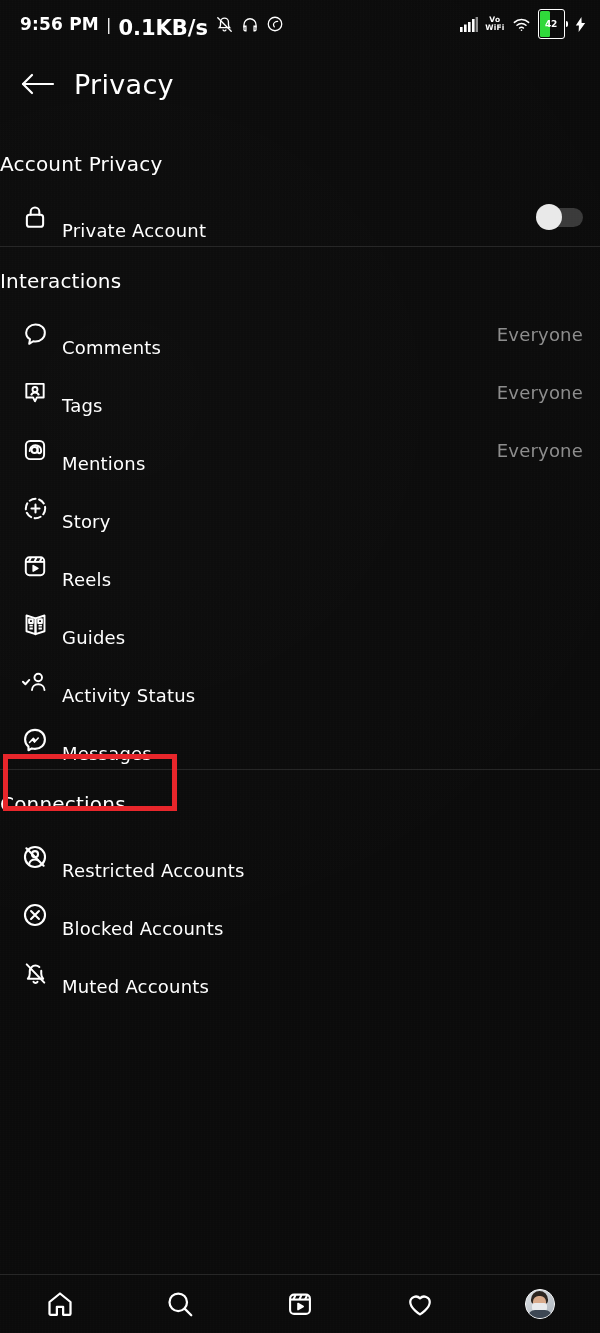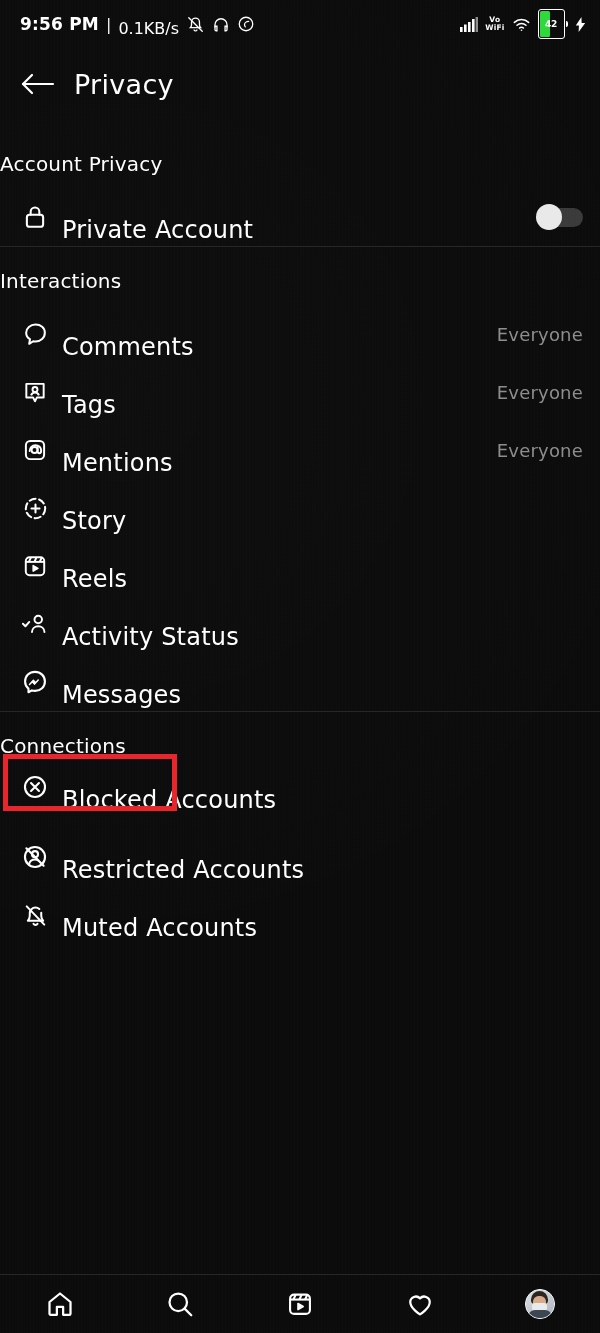--- a/index.html
+++ b/index.html
@@ -35,21 +35,21 @@
     padding: 0 14px 0 20px;
     color:#fff;
   }
   .sb-left{ display:flex; align-items:center; gap:7px; }
   .sb-time{
     font-family:"DejaVu Sans", sans-serif;
     font-size:17px; font-weight:700; letter-spacing:.2px;
     white-space:nowrap;
   }
   .sb-sep{ font-size:16px; opacity:.95; }
-  .sb-net{ font-size:16px; font-weight:400;margin-top:8px; }
+  .sb-net{ font-size:21px; font-weight:700;margin-top:8px; }
   .sb-right{ display:flex; align-items:center; gap:7px; }
   .vowifi{
     font-size:7.5px; line-height:8px; font-weight:700;
     text-align:center; letter-spacing:.2px;
   }
   .bat-wrap{ position:relative; display:flex; align-items:center; }
   .bat-body{
     width:27px; height:30px; border:1.6px solid #fff; border-radius:3px;
     position:relative; overflow:hidden; display:block;
   }
@@ -95,21 +95,21 @@
     display:flex; align-items:center;
     padding-left:20px; padding-right:17px;
     position:relative;
   }
   .row .ic{
     width:30px; height:30px; flex:0 0 30px;
     display:flex; align-items:center; justify-content:center;
     margin-right:12px;
   }
   .row .label{
-    color:#fff; font-size:24px; letter-spacing:.2px; white-space:nowrap;margin-top:26px;
+    color:#fff; font-size:18px; letter-spacing:.2px; white-space:nowrap;margin-top:26px;
   }
   .row .value{
     margin-left:auto; color:#8d8d8d; font-size:18px; letter-spacing:.2px;
   }
   .row-first{ margin-top:12px; }
 
   .divider{
     height:1px; background:#262626; width:100%;
   }
 
@@ -335,20 +335,34 @@
             <rect x="3.5" y="4" width="17" height="16.5" rx="3.4"></rect>
             <path d="M3.5 8.2h17"></path>
             <path d="M8.2 4.2L6.4 8.1M13.3 4.2l-1.8 3.9M18.2 4.2l-1.8 3.9"></path>
             <path d="M10.3 11.6l4.4 2.6-4.4 2.6z" fill="#fff" stroke-width="1.4"></path>
           </svg>
         </span>
         <span class="label">Reels</span>
         <span class="value"></span>
       </div>
 
+      <div class="row">
+        <span class="ic">
+          <svg width="27" height="27" viewBox="0 0 24 24" fill="none" stroke="#fff" stroke-width="1.7" stroke-linejoin="round">
+            <path d="M12 6.6L4 4v14l8 2.6z"></path>
+            <path d="M12 6.6L20 4v14l-8 2.6z"></path>
+            <path d="M6.3 7.4h3.3v3.2H6.3z"></path>
+            <path d="M6.6 13h3M6.6 15.5h3"></path>
+            <path d="M14.4 7.4h3.3v3.2h-3.3z"></path>
+            <path d="M14.7 13h3M14.7 15.5h3"></path>
+          </svg>
+        </span>
+        <span class="label">Guides</span>
+        <span class="value"></span>
+      </div>
 
       <div class="row">
         <span class="ic">
           <svg width="28" height="26" viewBox="0 0 26 24" fill="none" stroke="#fff" stroke-width="1.8" stroke-linecap="round" stroke-linejoin="round">
             <path d="M1.8 11.8l2.3 2.3 3.6-4"></path>
             <circle cx="16" cy="7.8" r="3.5"></circle>
             <path d="M10.2 19.5c0-3.2 2.6-5.4 5.8-5.4s5.8 2.2 5.8 5.4"></path>
           </svg>
         </span>
         <span class="label">Activity Status</span>
@@ -364,42 +378,42 @@
         </span>
         <span class="label">Messages</span>
         <span class="value"></span>
       </div>
     </div>
 
     <div class="divider"></div>
 
     <div class="sec-connections">
       <div class="section-title">Connections</div>
-
-      <div class="row">
-        <span class="ic">
-          <svg width="28" height="28" viewBox="0 0 24 24" fill="none" stroke="#fff" stroke-width="1.8" stroke-linecap="round">
-            <circle cx="12" cy="12" r="8.6"></circle>
-            <path d="M8.6 8.6l6.8 6.8M15.4 8.6l-6.8 6.8"></path>
-          </svg>
-        </span>
-        <span class="label">Blocked Accounts</span>
-        <span class="value"></span>
-      </div>
 
       <div class="row row-first">
         <span class="ic">
           <svg width="28" height="28" viewBox="0 0 24 24" fill="none" stroke="#fff" stroke-width="1.8" stroke-linecap="round">
             <circle cx="12" cy="12" r="8.6"></circle>
             <circle cx="12" cy="9.6" r="2.6"></circle>
             <path d="M6.8 18.4c.6-2.7 2.6-4.3 5.2-4.3 1 0 1.9.2 2.7.7"></path>
             <path d="M4.6 4.6l14.8 14.8"></path>
           </svg>
         </span>
         <span class="label">Restricted Accounts</span>
+        <span class="value"></span>
+      </div>
+
+      <div class="row">
+        <span class="ic">
+          <svg width="28" height="28" viewBox="0 0 24 24" fill="none" stroke="#fff" stroke-width="1.8" stroke-linecap="round">
+            <circle cx="12" cy="12" r="8.6"></circle>
+            <path d="M8.6 8.6l6.8 6.8M15.4 8.6l-6.8 6.8"></path>
+          </svg>
+        </span>
+        <span class="label">Blocked Accounts</span>
         <span class="value"></span>
       </div>
 
       <div class="row">
         <span class="ic">
           <svg width="27" height="27" viewBox="0 0 24 24" fill="none" stroke="#fff" stroke-width="1.8" stroke-linecap="round" stroke-linejoin="round">
             <path d="M18 16.6H5.2c1.3-1.3 1.7-2.6 1.7-4.3V10a5.1 5.1 0 0 1 5.1-5.1c1.3 0 2.5.5 3.4 1.3"></path>
             <path d="M17.1 9.6v2.7c0 1.7.4 3 1.7 4.3"></path>
             <path d="M10.2 19.4a2.1 2.1 0 0 0 3.6 0"></path>
             <path d="M4.2 3.9l15.6 16.2"></path>

